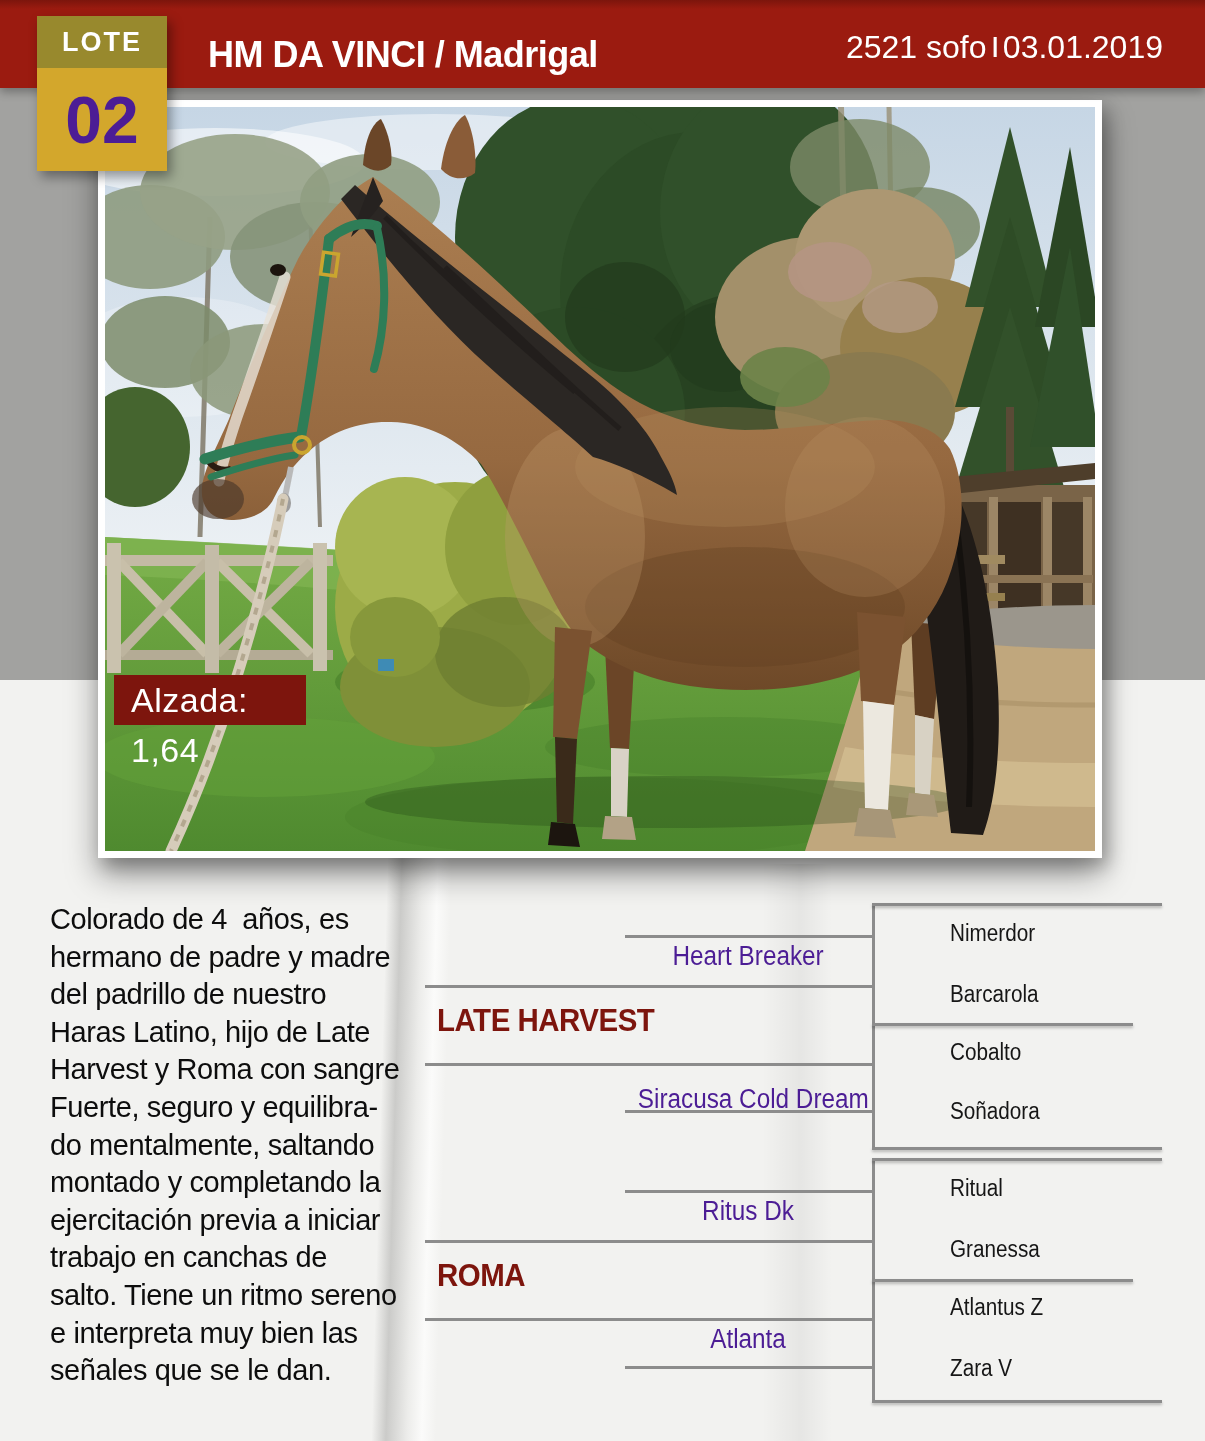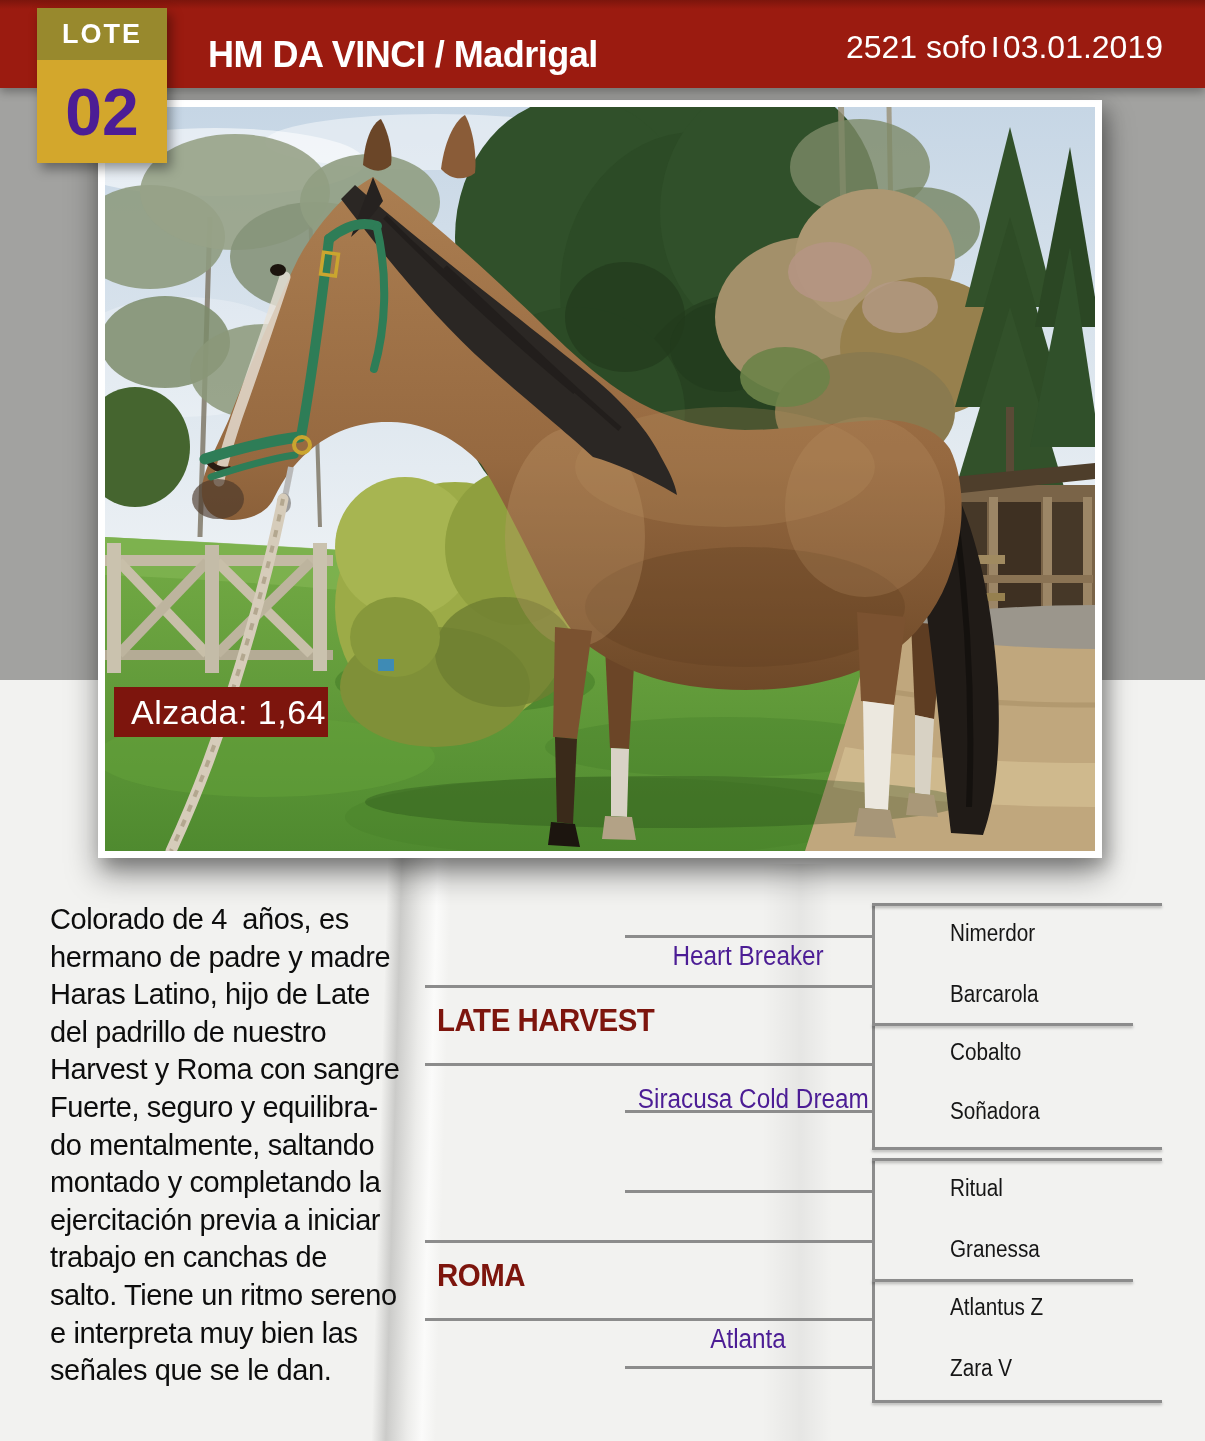--- a/index.html
+++ b/index.html
@@ -10,34 +10,34 @@
   .gray-panel{position:absolute; left:0; top:88px; width:1205px; height:592px; background:#a2a2a0;}
   .header-bar{position:absolute; left:0; top:0; width:1205px; height:88px;
       background:linear-gradient(#7c150c 0px, #9b1b10 9px, #9b1b10 100%);
       box-shadow:0 4px 9px rgba(0,0,0,.30); z-index:5;}
   .header-title{position:absolute; left:208px; top:8px; height:88px; display:flex; align-items:center;
       color:#ffffff; font-size:36px; font-weight:700; letter-spacing:-0.5px; padding-top:6px; box-sizing:border-box;}
   .header-right{position:absolute; right:42px; top:0; height:88px; display:flex; align-items:center; gap:4px;
       color:#ffffff; font-size:32px; font-weight:400; padding-top:6px; box-sizing:border-box;}
   .header-sep{font-weight:700; font-size:30px; transform:scaleX(.7); display:inline-block;}
 
-  .lot-badge{position:absolute; left:37px; top:8px; width:130px; z-index:6;
+  .lot-badge{position:absolute; left:37px; top:16px; width:130px; z-index:6;
       box-shadow:4px 6px 11px rgba(0,0,0,.38);}
   .lot-badge .lot-label{height:52px; background:#98892d; color:#fff; display:flex; align-items:center; justify-content:center;
       font-size:27px; font-weight:700; letter-spacing:2px;}
   .lot-badge .lot-number{height:103px; background:#d3a72c; color:#4c1d95; display:flex; align-items:center; justify-content:center;
       font-size:66px; font-weight:700;}
 
   
   .photo-frame{position:absolute; left:98px; top:100px; width:990px; height:744px; border:7px solid #ffffff;
       box-shadow:0 16px 30px rgba(0,0,0,.40), 6px 8px 16px rgba(0,0,0,.22); z-index:4; background:#bcd0df;}
   .photo-frame svg{display:block;}
-  .alzada-tag{position:absolute; left:9px; top:568px; width:214px; height:50px; background:#7d150d;
+  .alzada-tag{position:absolute; left:9px; top:568px; width:192px; height:50px; background:#7d150d;
       color:#ffffff; font-size:34px; line-height:50px; padding-left:17px; box-sizing:border-box; z-index:8;
-      letter-spacing:0.5px;margin-top:12px;}
+      letter-spacing:0.5px;}
 
   
   .ribbon{position:absolute; left:388px; top:856px; width:64px; height:585px;
       background:linear-gradient(90deg,#f1f1ef 0%, #cbcbc9 22%, #ececea 55%, #fbfbfa 78%, #f2f2f0 100%);
       transform:skewX(-1.6deg); transform-origin:top left; z-index:1;}
   .fold-shadow{position:absolute; left:762px; top:864px; width:70px; height:577px;
       background:linear-gradient(90deg, rgba(0,0,0,0) 0%, rgba(0,0,0,0.05) 55%, rgba(0,0,0,0) 100%); z-index:1;}
 
   .description{position:absolute; left:50px; top:901px; width:365px; z-index:2;
       color:#0d0d0d; font-size:29px; line-height:37.6px; font-weight:400;}
@@ -287,22 +287,22 @@
 
     <div class="alzada-tag">Alzada: 1,64</div>
   </div>
 
   <div class="ribbon"></div>
   <div class="fold-shadow"></div>
 
   <div class="description">
     <div class="dline">Colorado de 4  años, es</div>
     <div class="dline">hermano de padre y madre</div>
+    <div class="dline">del padrillo de nuestro</div>
     <div class="dline">Haras Latino, hijo de Late</div>
-    <div class="dline">del padrillo de nuestro</div>
     <div class="dline">Harvest y Roma con sangre</div>
     <div class="dline">Fuerte, seguro y equilibra-</div>
     <div class="dline">do mentalmente, saltando</div>
     <div class="dline">montado y completando la</div>
     <div class="dline">ejercitación previa a iniciar</div>
     <div class="dline">trabajo en canchas de</div>
     <div class="dline">salto. Tiene un ritmo sereno</div>
     <div class="dline">e interpreta muy bien las</div>
     <div class="dline">señales que se le dan.</div>
   </div>
@@ -327,20 +327,21 @@
     <div class="pv" style="left:872px; top:1158px; height:245px;"></div>
     <div class="pl plb" style="top:1158px; left:872px; width:290px;"></div>
     <div class="pl plb" style="top:1279px; left:872px; width:261px;"></div>
     <div class="pl plb" style="top:1400px; left:872px; width:290px;"></div>
 
     <div class="gen2-name" style="left:437px; top:1003px;">LATE HARVEST</div>
     <div class="gen2-name" style="left:437px; top:1258px;">ROMA</div>
 
     <div class="gen3-name" style="left:625px; top:941px;"><span>Heart Breaker</span></div>
     <div class="gen3-name" style="left:625px; top:1068px;margin-top:16px;"><span>Siracusa Cold Dream</span></div>
+    <div class="gen3-name" style="left:625px; top:1196px;"><span>Ritus Dk</span></div>
     <div class="gen3-name" style="left:625px; top:1324px;"><span>Atlanta</span></div>
 
     <div class="gen4-name" style="top:920px;"><span>Nimerdor</span></div>
     <div class="gen4-name" style="top:981px;"><span>Barcarola</span></div>
     <div class="gen4-name" style="top:1039px;"><span>Cobalto</span></div>
     <div class="gen4-name" style="top:1098px;"><span>Soñadora</span></div>
     <div class="gen4-name" style="top:1175px;"><span>Ritual</span></div>
     <div class="gen4-name" style="top:1236px;"><span>Granessa</span></div>
     <div class="gen4-name" style="top:1294px;"><span>Atlantus Z</span></div>
     <div class="gen4-name" style="top:1355px;"><span>Zara V</span></div>

